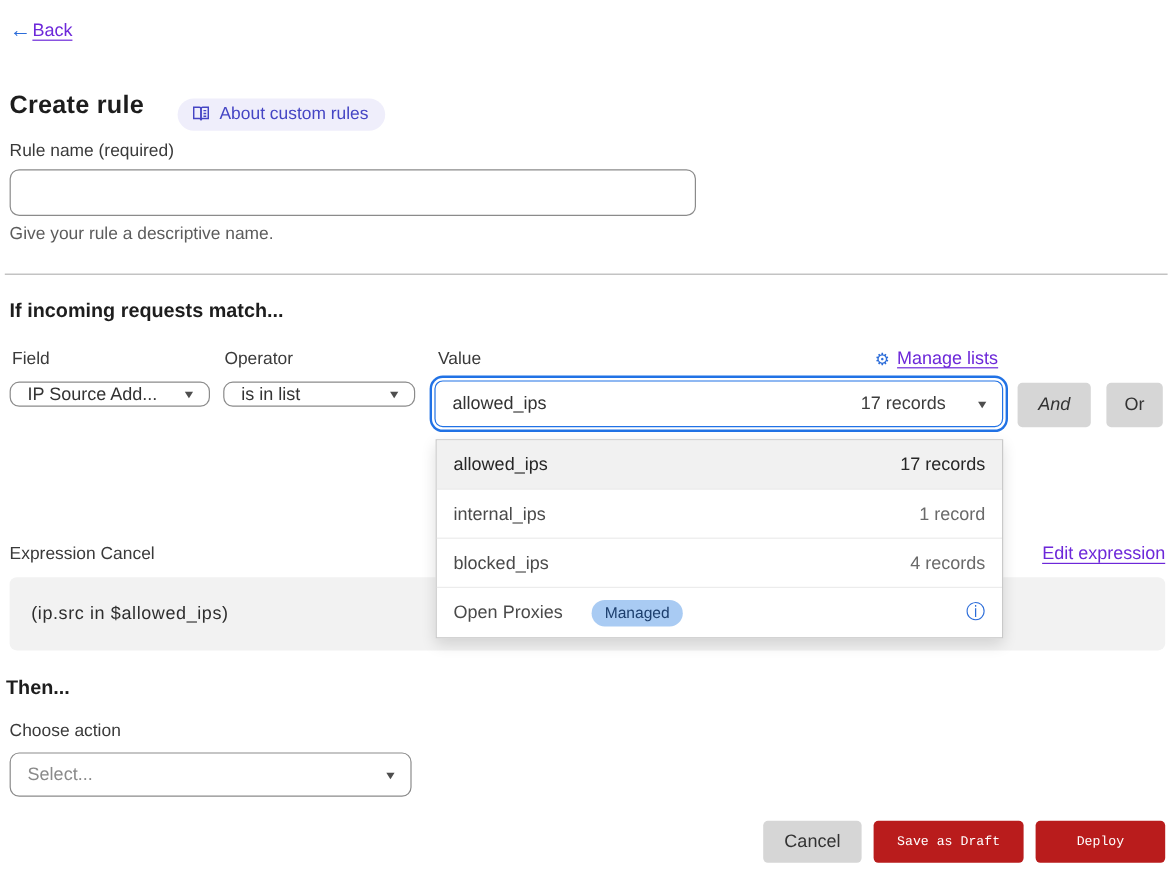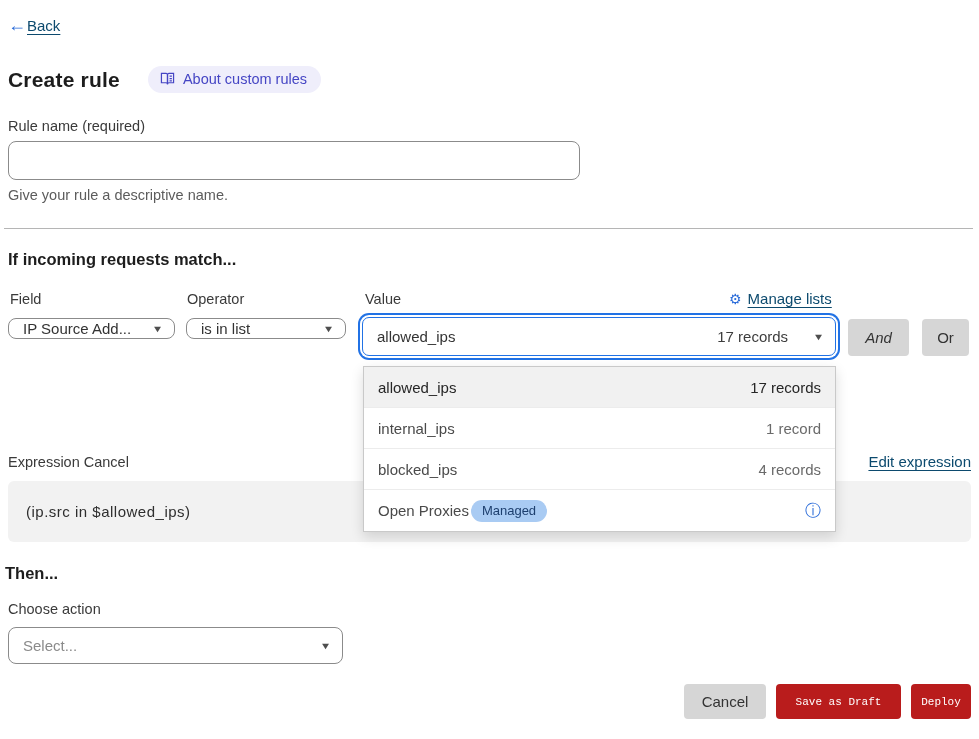--- a/index.html
+++ b/index.html
@@ -4,30 +4,30 @@
 <style>
   * { margin:0; padding:0; box-sizing:border-box; }
   html,body { background:#ffffff; }
   #screen {
     position:relative; width:979px; height:739px; background:#fff;
     font-family:"Liberation Sans", sans-serif; color:#363636; overflow:hidden;
   }
   .abs { position:absolute; }
 
   
-  .link { color:#0c4a6e; text-decoration:underline; text-underline-offset:3px; cursor:pointer; font-size:15px; }
+  .link { color:#6d28d9; text-decoration:underline; text-underline-offset:3px; cursor:pointer; font-size:15px; }
   .back-row { left:8px; top:16px; display:flex; align-items:center; gap:1px; }
   .back-arrow { color:#2b6cd9; font-size:18px; text-decoration:none; line-height:1; }
 
   
   .title-row { left:8px; top:66px; display:flex; align-items:center; gap:28px; }
   .page-title { font-size:21px; font-weight:bold; color:#1d1d1d; letter-spacing:.2px; }
   .about-pill {
     display:inline-flex; align-items:center; gap:8px; background:#efeefb; color:#4545c4;
-    font-size:14.5px; padding:5px 14px 6px 12px; border-radius:14px; cursor:pointer;
+    font-size:14.5px; padding:5px 14px 6px 12px; border-radius:14px; cursor:pointer;margin-top:16px;
   }
   .about-pill svg { display:block; }
 
   
   .field-label { font-size:14.5px; color:#3a3a3a; }
   .text-input {
     width:572px; height:39px; border:1px solid #8b8b8b; border-radius:8px;
     font-family:"Liberation Sans", sans-serif; font-size:15px; padding:0 12px; color:#333; background:#fff;
   }
   .helper { font-size:14.5px; color:#5c5c5c; }
@@ -70,21 +70,21 @@
   .menu-row {
     display:flex; align-items:center; justify-content:space-between;
     height:41px; padding:0 14px; font-size:15px; cursor:pointer;
     border-bottom:1px solid #ececec;
   }
   .menu-row:last-child { border-bottom:none; }
   .menu-row.hl { background:#f1f1f1; }
   .menu-name { color:#4a4a4a; }
   .menu-row.hl .menu-name, .menu-row.hl .menu-records { color:#262626; }
   .menu-records { color:#6a6a6a; }
-  .row-left { display:flex; align-items:center; gap:2px; }
+  .row-left { display:flex; align-items:center; gap:24px; }
   .managed-badge {
     background:#a9cbf3; color:#1d3f6e; font-size:13px; padding:3px 11px 4px; border-radius:11px;
   }
   .info-icon { color:#2b6cd9; font-size:16px; cursor:pointer; line-height:1; }
 
   
   .expr-label-row { left:8px; right:8px; top:453px; display:flex; justify-content:space-between; align-items:center; }
   .code-block {
     left:8px; top:481px; width:963px; height:61px; background:#f2f2f2; border-radius:6px;
     display:flex; align-items:center; padding-left:18px;
@@ -190,16 +190,16 @@
   <div class="abs section-heading" style="left:5px; top:564px;">Then...</div>
   <div class="abs field-label" style="left:8px; top:601px;">Choose action</div>
   <div class="abs select-box" style="left:8px; top:627px; width:335px; height:37px;">
     <span class="placeholder">Select...</span>
     <span class="caret">▼</span>
   </div>
 
   <div class="abs footer-btns">
     <button class="gray-btn" style="width:82px;">Cancel</button>
     <button class="blue-btn" style="width:125px;">Save as Draft</button>
-    <button class="blue-btn" style="width:60px;">Deploy</button>
+    <button class="blue-btn" style="width:108px;">Deploy</button>
   </div>
 
 </div>
 
 </body></html>

